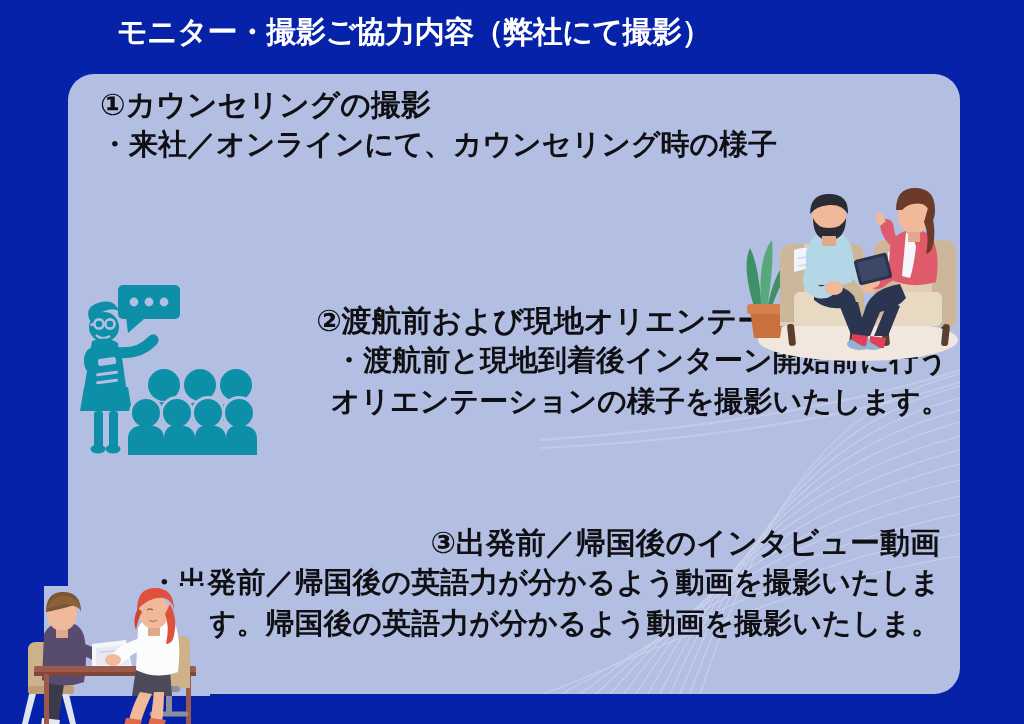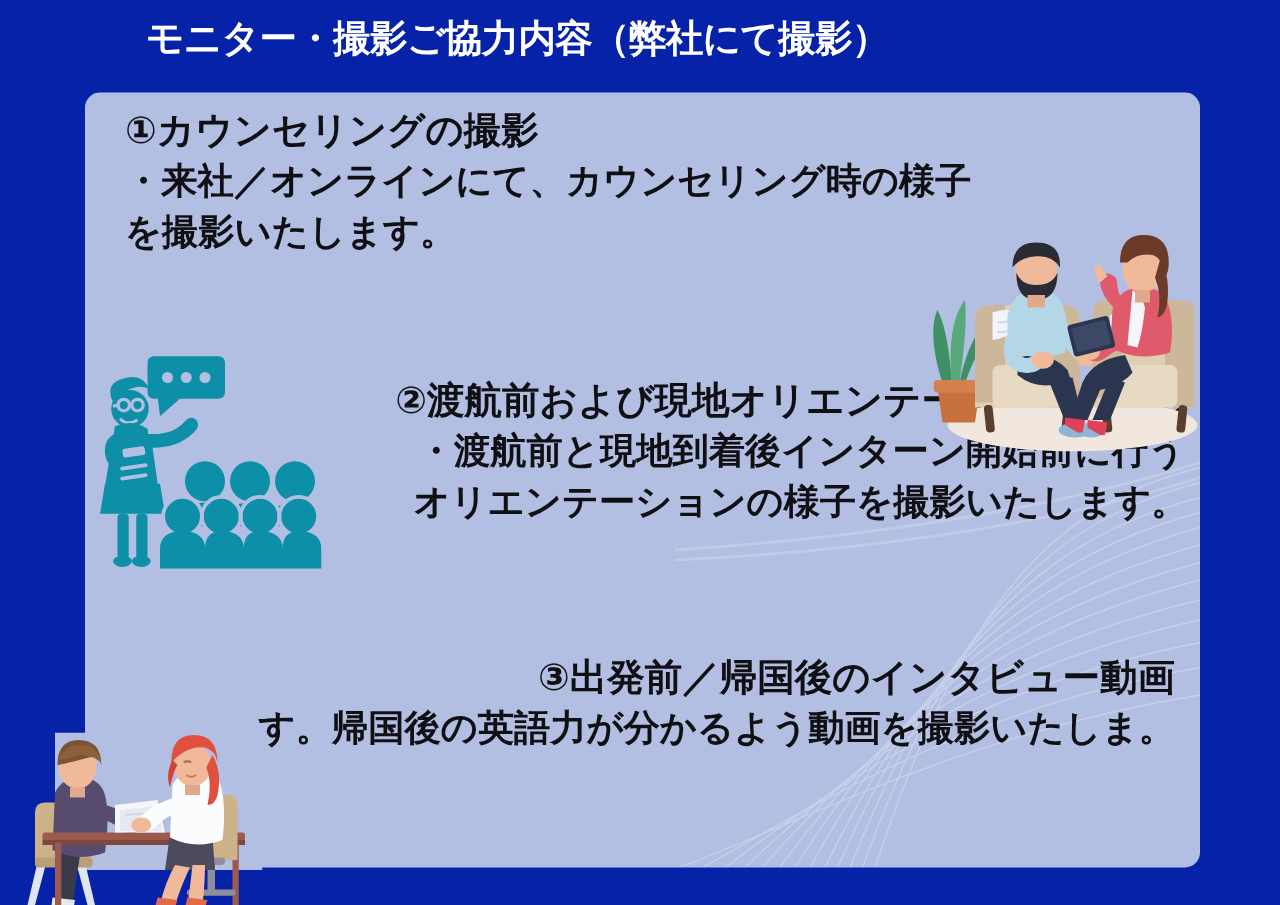--- a/index.html
+++ b/index.html
@@ -32,21 +32,21 @@
   }
 
   
   .card {
     position: absolute;
     left: 68px;
     top: 74px;
     width: 892px;
     height: 620px;
     background: #b3bfe2;
-    border-radius: 12px;
+    border-radius: 26px;
     overflow: hidden;
   }
 
   
   .waves {
     position: absolute;
     right: 0;
     bottom: 0;
     width: 420px;
     height: 330px;
@@ -136,31 +136,31 @@
     </g>
     <g fill="none" stroke="#ffffff" stroke-width="2.2" opacity="0.35">
       <path d="M0 76 C120 68 280 50 420 6"></path>
       <path d="M0 84 C130 78 290 60 420 18"></path>
     </g>
   </svg>
 
   <div class="block" id="sec1">
     <div class="heading">①カウンセリングの撮影</div>
     <div class="body-line">・来社／オンラインにて、カウンセリング時の様子</div>
-    <div class="body-line">を撮影いたします。</div>
   </div>
 
   <div class="block" id="sec2">
     <div class="heading">②渡航前および現地オリエンテーションの撮影</div>
     <div class="body-line l1">・渡航前と現地到着後インターン開始前に行う</div>
     <div class="body-line">オリエンテーションの様子を撮影いたします。</div>
   </div>
 
   <div class="block" id="sec3">
     <div class="heading">③出発前／帰国後のインタビュー動画</div>
+    <div class="body-line">・出発前／帰国後の英語力が分かるよう動画を撮影いたしま</div>
     <div class="body-line">す。帰国後の英語力が分かるよう動画を撮影いたしま。</div>
   </div>
 
   <svg class="illus-counseling" viewBox="0 0 224 215" aria-hidden="true">
 
     <ellipse cx="118" cy="188" rx="100" ry="21" fill="#f2e7df"></ellipse>
 
     <g>
       <path d="M16 160 C6 132 4 108 10 96 C18 112 20 136 22 158Z" fill="#3f8f67"></path>
       <path d="M22 158 C18 126 22 100 32 88 C34 110 30 136 27 158Z" fill="#57a87a"></path>

